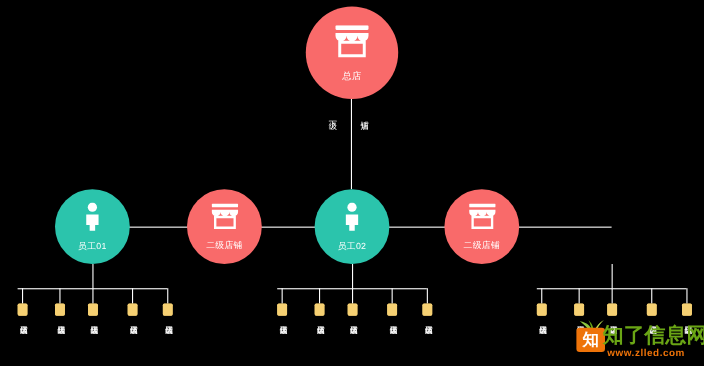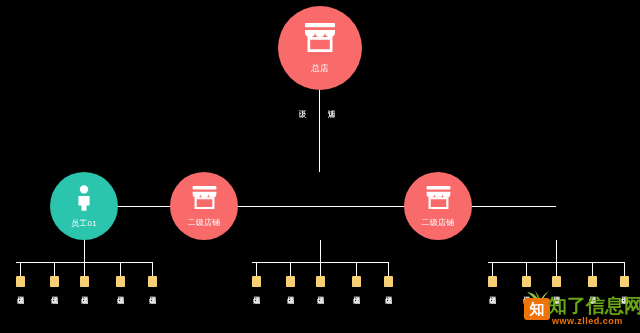--- a/index.html
+++ b/index.html
@@ -136,20 +136,29 @@
     <span class="glyph">
       <svg width="27" height="24" viewBox="0 0 34 30" fill="#ffffff">
         <rect x="2" y="0" width="30" height="4.2" rx="1"></rect>
         <path d="M2 7 h30 v2.5 a5 5 0 0 1 -10 0 a5 5 0 0 1 -10 0 a5 5 0 0 1 -10 0 z"></path>
         <path d="M4.5 14 h25 v15 h-25 z M7.2 16.7 h19.6 v9.6 h-19.6 z" fill-rule="evenodd"></path>
       </svg>
     </span>
     <span class="nlabel">二级店铺</span>
   </div>
 
+  <div class="node node-mid node-emp pos-e2">
+    <span class="glyph">
+      <svg width="18" height="26" viewBox="0 0 18 26" fill="#ffffff">
+        <circle cx="9" cy="4.4" r="4.2"></circle>
+        <path d="M3.4 11 h11.2 v9.5 h-3.1 v5.2 h-5 v-5.2 h-3.1 z"></path>
+      </svg>
+    </span>
+    <span class="nlabel">员工02</span>
+  </div>
 
   <div class="node node-mid node-shop pos-s2">
     <span class="glyph">
       <svg width="27" height="24" viewBox="0 0 34 30" fill="#ffffff">
         <rect x="2" y="0" width="30" height="4.2" rx="1"></rect>
         <path d="M2 7 h30 v2.5 a5 5 0 0 1 -10 0 a5 5 0 0 1 -10 0 a5 5 0 0 1 -10 0 z"></path>
         <path d="M4.5 14 h25 v15 h-25 z M7.2 16.7 h19.6 v9.6 h-19.6 z" fill-rule="evenodd"></path>
       </svg>
     </span>
     <span class="nlabel">二级店铺</span>

